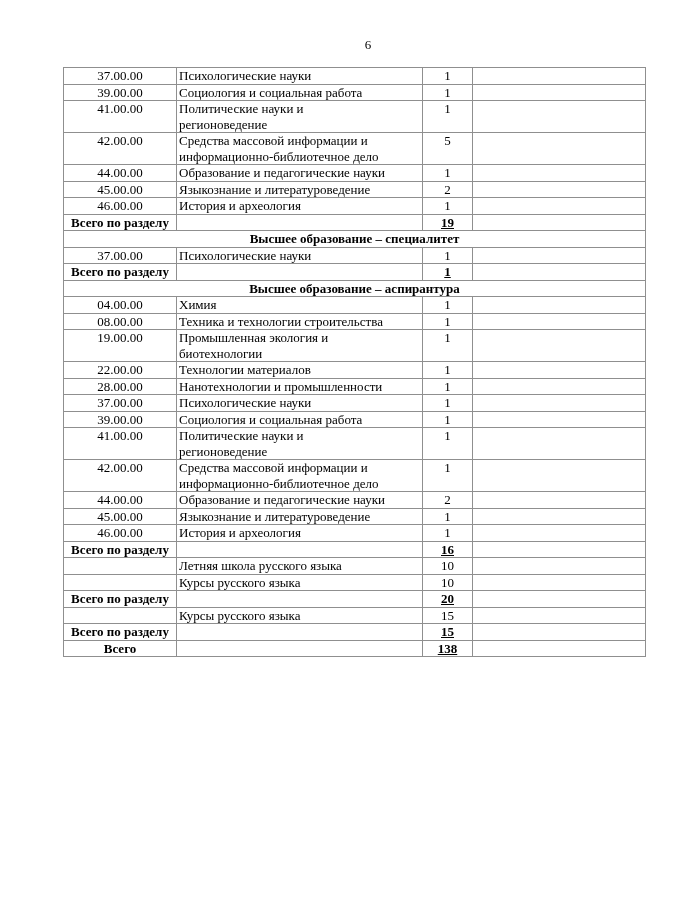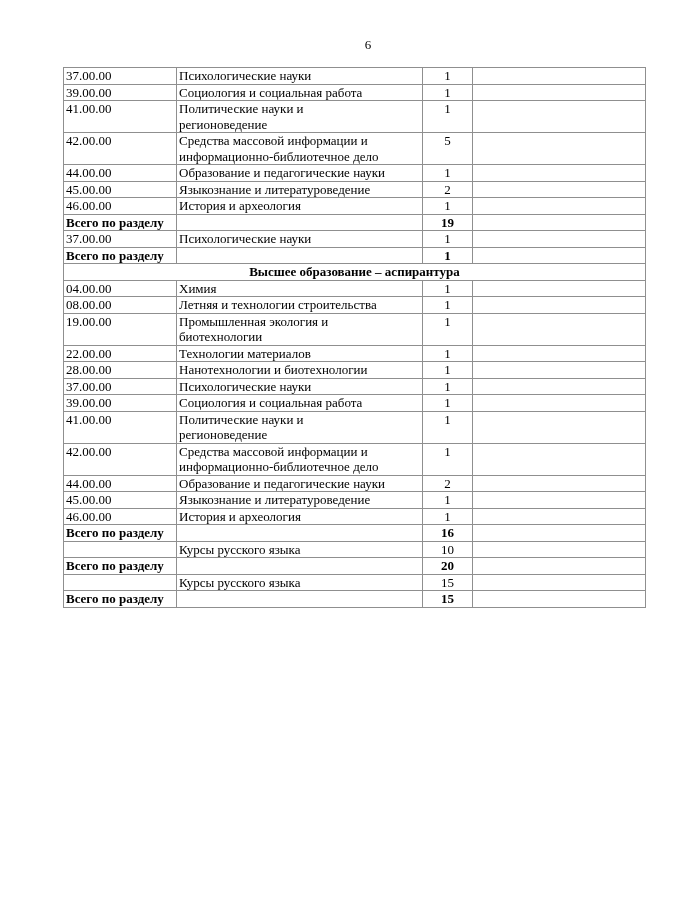--- a/index.html
+++ b/index.html
@@ -33,26 +33,26 @@
     margin: 14px 0 0 63px;
     font-size: 13px;
     line-height: 15.5px;
   }
   table.enroll td {
     border: 1px solid var(--border-color);
     vertical-align: top;
     padding: 0 2px;
     overflow: hidden;
   }
-  td.code  { }
+  td.code  { text-align: center; }
   td.name  { padding: 0 4px 0 5px; white-space: pre-line; }
   td.count { text-align: center; }
   td.notes { }
   tr.total-row td.code  { font-weight: bold; white-space: nowrap; }
-  tr.total-row td.count { font-weight: bold; }
+  tr.total-row td.count { font-weight: bold; text-decoration: underline; }
   td.section-title {
     font-weight: bold;
     text-align: center;
     padding: 2px 2px 13px 2px;
   }
 </style>
 </head>
 <body>
 
 <div class="page">
@@ -110,20 +110,23 @@
           <td class="count">1</td>
           <td class="notes"></td>
         </tr>
         <tr class="total-row">
           <td class="code">Всего по разделу</td>
           <td class="name"></td>
           <td class="count">19</td>
           <td class="notes"></td>
         </tr>
         <tr>
+          <td class="section-title" colspan="4">Высшее образование – специалитет</td>
+        </tr>
+        <tr>
           <td class="code">37.00.00</td>
           <td class="name">Психологические науки</td>
           <td class="count">1</td>
           <td class="notes"></td>
         </tr>
         <tr class="total-row">
           <td class="code">Всего по разделу</td>
           <td class="name"></td>
           <td class="count">1</td>
           <td class="notes"></td>
@@ -132,40 +135,40 @@
           <td class="section-title" colspan="4">Высшее образование – аспирантура</td>
         </tr>
         <tr>
           <td class="code">04.00.00</td>
           <td class="name">Химия</td>
           <td class="count">1</td>
           <td class="notes"></td>
         </tr>
         <tr>
           <td class="code">08.00.00</td>
-          <td class="name">Летняя и технологии строительства</td>
+          <td class="name">Техника и технологии строительства</td>
           <td class="count">1</td>
           <td class="notes"></td>
         </tr>
         <tr>
           <td class="code">19.00.00</td>
           <td class="name">Промышленная экология и
 биотехнологии</td>
           <td class="count">1</td>
           <td class="notes"></td>
         </tr>
         <tr>
           <td class="code">22.00.00</td>
           <td class="name">Технологии материалов</td>
           <td class="count">1</td>
           <td class="notes"></td>
         </tr>
         <tr>
           <td class="code">28.00.00</td>
-          <td class="name">Нанотехнологии и биотехнологии</td>
+          <td class="name">Нанотехнологии и промышленности</td>
           <td class="count">1</td>
           <td class="notes"></td>
         </tr>
         <tr>
           <td class="code">37.00.00</td>
           <td class="name">Психологические науки</td>
           <td class="count">1</td>
           <td class="notes"></td>
         </tr>
         <tr>
@@ -207,37 +210,49 @@
           <td class="notes"></td>
         </tr>
         <tr class="total-row">
           <td class="code">Всего по разделу</td>
           <td class="name"></td>
           <td class="count">16</td>
           <td class="notes"></td>
         </tr>
         <tr>
           <td class="code"></td>
+          <td class="name">Летняя школа русского языка</td>
+          <td class="count">10</td>
+          <td class="notes"></td>
+        </tr>
+        <tr>
+          <td class="code"></td>
           <td class="name">Курсы русского языка</td>
           <td class="count">10</td>
           <td class="notes"></td>
         </tr>
         <tr class="total-row">
           <td class="code">Всего по разделу</td>
           <td class="name"></td>
           <td class="count">20</td>
           <td class="notes"></td>
         </tr>
         <tr>
           <td class="code"></td>
           <td class="name">Курсы русского языка</td>
           <td class="count">15</td>
           <td class="notes"></td>
         </tr>
         <tr class="total-row">
           <td class="code">Всего по разделу</td>
           <td class="name"></td>
           <td class="count">15</td>
+          <td class="notes"></td>
+        </tr>
+        <tr class="total-row">
+          <td class="code">Всего</td>
+          <td class="name"></td>
+          <td class="count">138</td>
           <td class="notes"></td>
         </tr>
       </tbody>
   </table>
 </div>
 
 </body></html>

